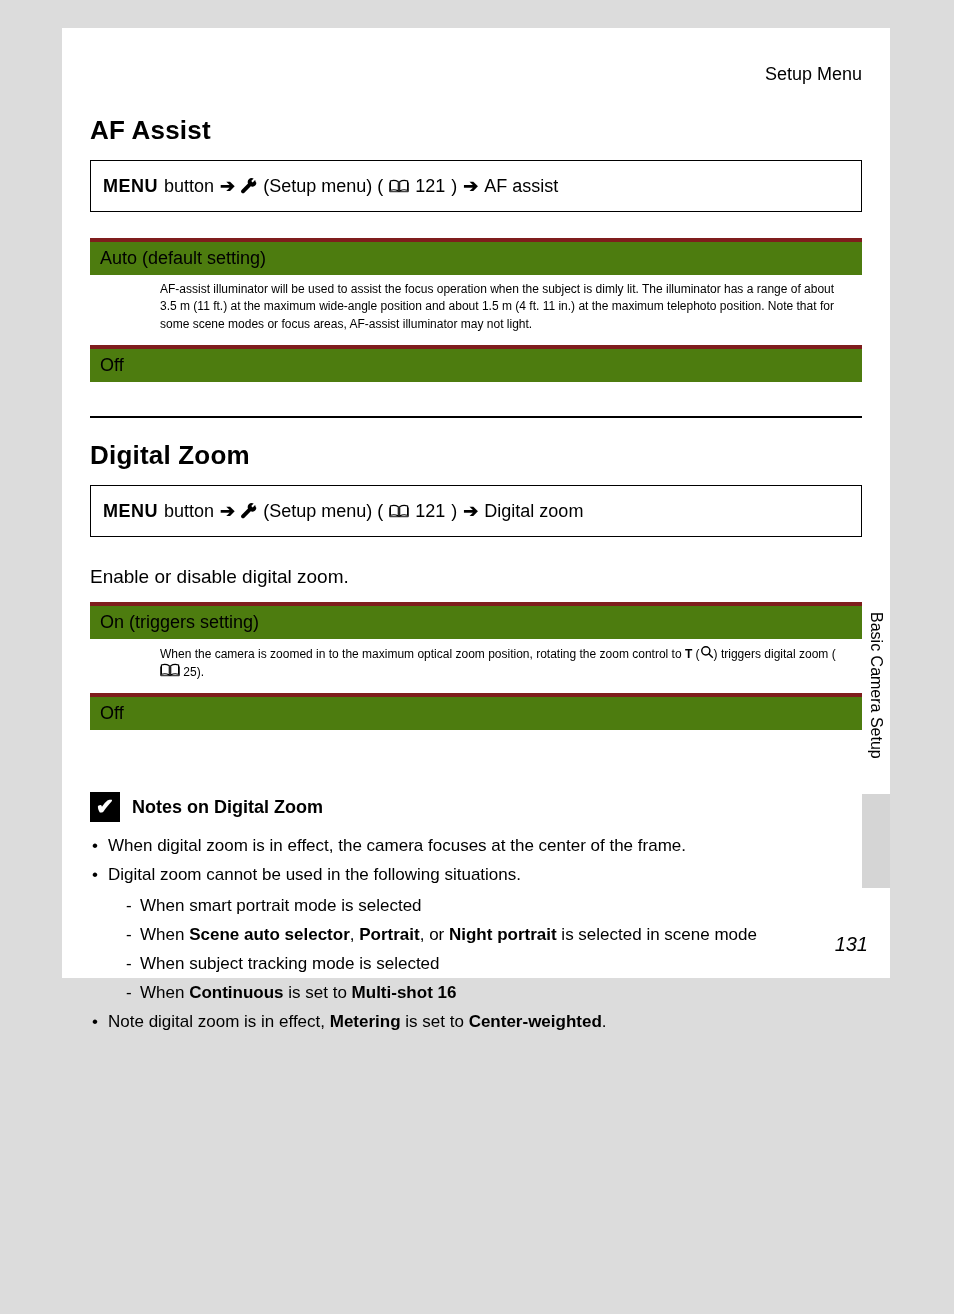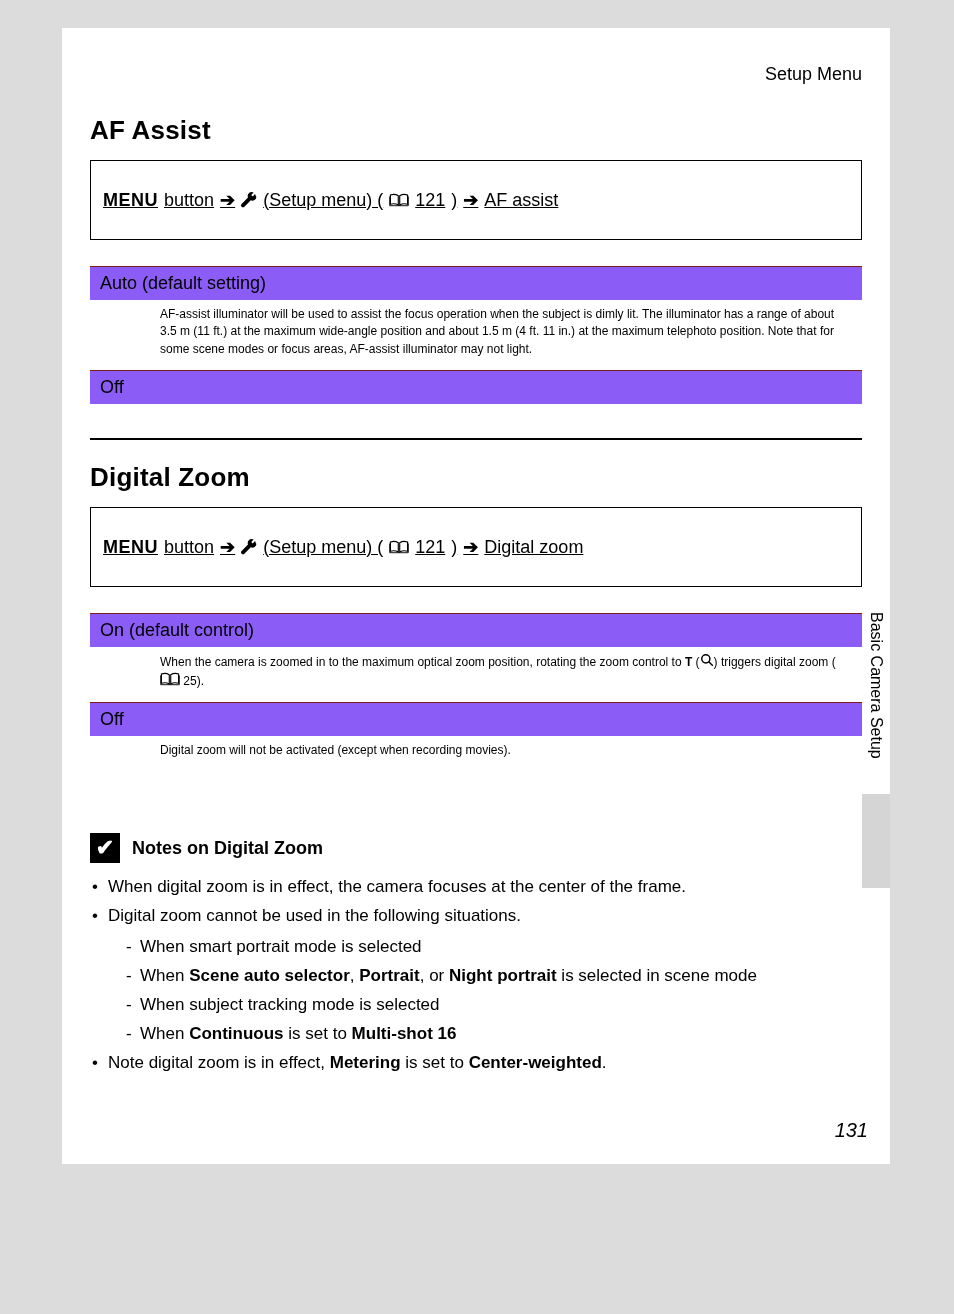--- a/index.html
+++ b/index.html
@@ -9,46 +9,45 @@
     width: 954px;
     height: 1314px;
     position: relative;
     color: #000;
   }
   .page {
     position: absolute;
     left: 62px;
     top: 28px;
     width: 828px;
-    height: 1136px;
+    height: 950px;
     background: #fff;
   }
   .content { padding: 36px 28px 0 28px; }
   .header-label { text-align: right; font-size: 18px; margin-bottom: 30px; }
   h2.section-title { font-size: 26px; font-weight: 700; margin-bottom: 14px; letter-spacing: 0.2px; }
   .nav-box {
     border: 1px solid #000;
-    padding: 28px 12px;
+    padding: 14px 12px;
     font-size: 18px;
     margin-bottom: 26px;
     display: flex;
     align-items: center;
     flex-wrap: wrap;
     gap: 6px;
-    text-decoration: underline;
   }
   .menu-word { font-family: "Arial Narrow", Arial, sans-serif; font-weight: 700; font-stretch: condensed; letter-spacing: 0.5px; }
   .arrow-icon { font-weight: 700; }
   .wrench-icon svg { width: 16px; height: 16px; vertical-align: -2px; }
   .book-icon svg { width: 20px; height: 14px; vertical-align: -1px; }
   .intro { font-size: 19px; line-height: 1.5; margin-bottom: 10px; }
   .opt-table { width: 100%; border-collapse: collapse; }
   .opt-head td {
-    background: #8b5cf6;
-    border-top: 1px solid #7f1d1d;
+    background: #4d7c0f;
+    border-top: 4px solid #7f1d1d;
     padding: 6px 10px;
     font-size: 18px;
   }
   .opt-body td {
     padding: 6px 10px 12px 70px;
     font-size: 12px;
     line-height: 1.45;
   }
   .divider { border: none; border-top: 2px solid #000; margin: 34px 0 22px 0; }
   .notes { margin-top: 62px; font-size: 17px; }
@@ -165,44 +164,42 @@
             <path d="M2 2 C2 2 8 0 13 3 L13 16 C8 13 2 15 2 15 Z M26 2 C26 2 20 0 15 3 L15 16 C20 13 26 15 26 15 Z" fill="none" stroke="#000" stroke-width="1.6"></path>
             <path d="M1 4 L1 17 L27 17 L27 4" fill="none" stroke="#000" stroke-width="1.3"></path>
           </svg>
       </span>
       <span>121</span>
         <span>)</span>
       <span class="arrow-icon">➔</span>
       <span>Digital zoom</span>
     </div>
 
+    <p class="intro">Enable or disable digital zoom.</p>
 
     <table class="opt-table">
       <tbody>
           <tr class="opt-head">
-            <td>On (default control)</td>
+            <td>On (triggers setting)</td>
           </tr>
       <tr class="opt-body">
             <td>
         <span>When the camera is zoomed in to the maximum optical zoom position, rotating the zoom control to </span><span class="t-bold">T</span>
         (<span class="mag-icon"><svg viewBox="0 0 24 24">
                   <circle cx="10" cy="10" r="7" fill="none" stroke="#000" stroke-width="2.5"></circle>
                   <line x1="15" y1="15" x2="22" y2="22" stroke="#000" stroke-width="2.5"></line>
                 </svg></span><span>) triggers digital zoom (</span><span class="book-icon"><svg viewBox="0 0 28 18">
                   <path d="M2 2 C2 2 8 0 13 3 L13 16 C8 13 2 15 2 15 Z M26 2 C26 2 20 0 15 3 L15 16 C20 13 26 15 26 15 Z" fill="none" stroke="#000" stroke-width="1.6"></path>
                   <path d="M1 4 L1 17 L27 17 L27 4" fill="none" stroke="#000" stroke-width="1.3"></path>
                 </svg></span>
         <span>25</span><span>).</span>
       </td>
           </tr>
       <tr class="opt-head">
             <td>Off</td>
-          </tr>
-      <tr class="opt-body">
-            <td>Digital zoom will not be activated (except when recording movies).</td>
           </tr>
     </tbody>
       </table>
 
     <div class="notes">
       <div class="notes-title-row">
         <div class="check-badge">✔</div>
         <div class="notes-title">Notes on Digital Zoom</div>
       </div>
       <ul>

